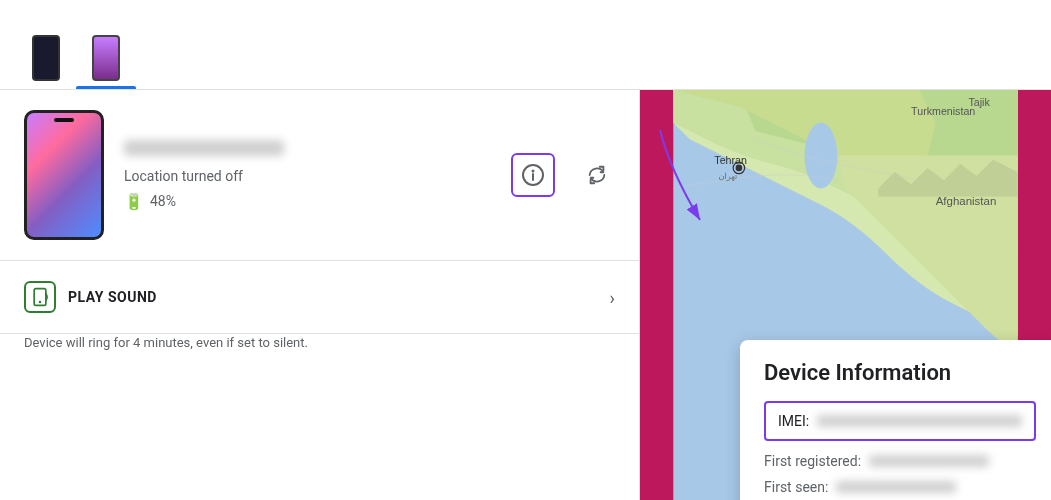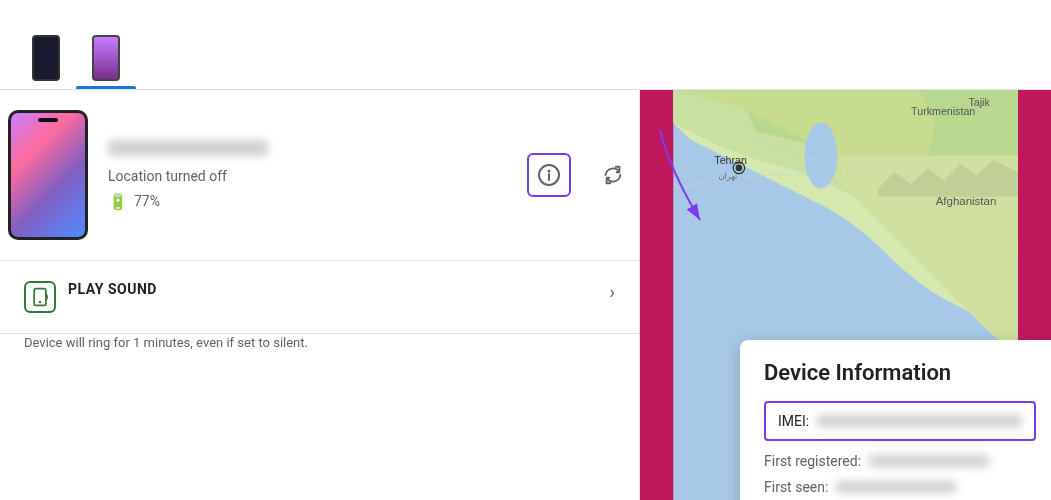--- a/index.html
+++ b/index.html
@@ -56,21 +56,21 @@
       display: flex;
       flex-direction: column;
       border-right: 1px solid #e0e0e0;
       background: #fff;
     }
 
     
     .device-row {
       display: flex;
       align-items: center;
-      padding: 20px 8px;
+      padding: 20px 24px;
       gap: 20px;
       border-bottom: 1px solid #e0e0e0;
       position: relative;
     }
     .phone-image {
       width: 80px;
       height: 130px;
       flex-shrink: 0;
     }
     .phone-screen {
@@ -148,21 +148,21 @@
       align-items: center;
       justify-content: center;
       color: #5f6368;
       font-size: 20px;
       margin-left: 4px;
     }
 
     
     .play-sound-row {
       display: flex;
-      align-items: flex-start;
+      align-items: center;
       padding: 20px 24px;
       cursor: pointer;
       border-bottom: 1px solid #e0e0e0;
       gap: 12px;
     }
     .play-sound-icon {
       width: 32px;
       height: 32px;
       border: 2px solid #2e7d32;
       border-radius: 6px;
@@ -309,21 +309,21 @@
 
       <div class="phone-image">
         <div class="phone-screen"></div>
       </div>
 
       <div class="device-details">
         <div class="device-name-blur"></div>
         <div class="location-off">Location turned off</div>
         <div class="battery-row">
           <span class="battery-icon">🔋</span>
-          <span>77%</span>
+          <span>48%</span>
         </div>
       </div>
 
       <button class="info-button">
         <svg viewBox="0 0 24 24" fill="none" stroke="#5f6368" stroke-width="2">
           <circle cx="12" cy="12" r="10"></circle>
           <line x1="12" y1="8" x2="12" y2="8" stroke-width="3" stroke-linecap="round"></line>
           <line x1="12" y1="11" x2="12" y2="17" stroke-linecap="round"></line>
         </svg>
       </button>
@@ -343,21 +343,21 @@
         <svg viewBox="0 0 24 24" width="20" height="20" fill="none" stroke="#2e7d32" stroke-width="2">
           <rect x="5" y="2" width="14" height="20" rx="2" ry="2"></rect>
           <line x1="12" y1="18" x2="12" y2="18" stroke-width="3" stroke-linecap="round"></line>
           <path d="M19 8 Q22 12 19 16" stroke-linecap="round"></path>
         </svg>
       </div>
       <span class="play-sound-label">PLAY SOUND</span>
       <span class="chevron">›</span>
     </div>
 
-    <div class="play-sound-desc">Device will ring for 1 minutes, even if set to silent.</div>
+    <div class="play-sound-desc">Device will ring for 4 minutes, even if set to silent.</div>
 
   </div>
 
   <div class="right-panel">
 
     <svg class="map-svg" viewBox="0 0 420 500">
 
       <rect width="420" height="500" fill="#a8c8e8"></rect>
 
       <path d="M0,0 L420,0 L420,300 Q380,280 340,260 Q300,240 260,200 Q220,160 180,140 Q140,120 100,100 Q60,80 20,60 L0,40 Z" fill="#d4e8b0"></path>

